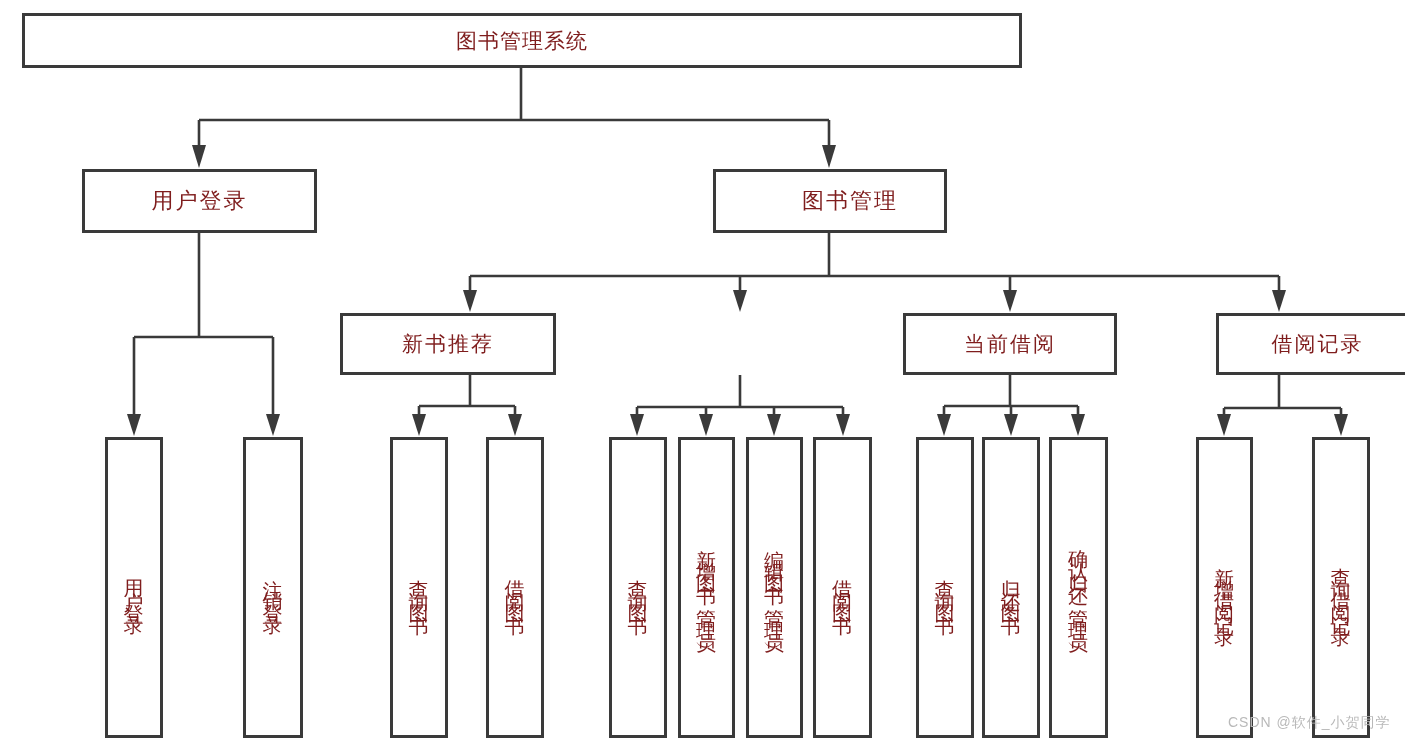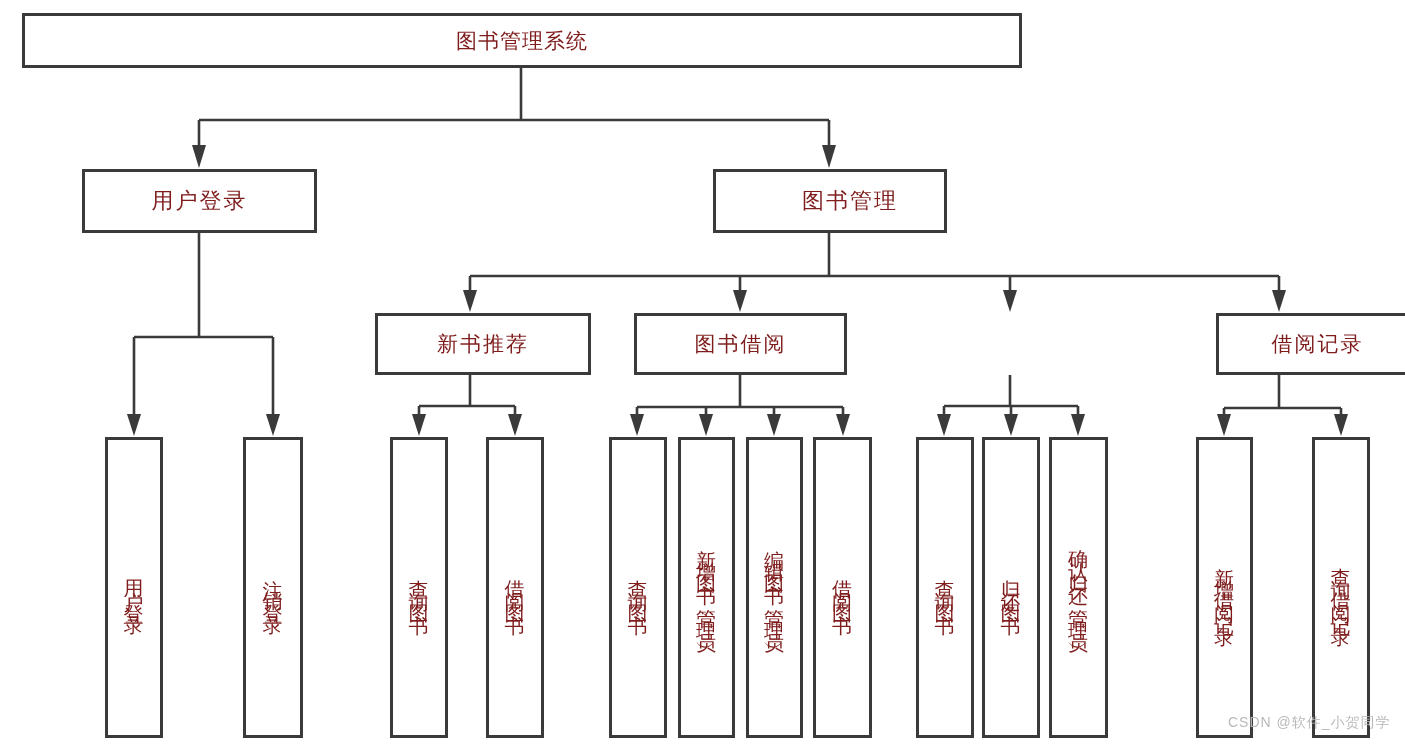--- a/index.html
+++ b/index.html
@@ -104,22 +104,22 @@
       <polygon points="1217,414 1231,414 1224,436"></polygon>
       <polygon points="1334,414 1348,414 1341,436"></polygon>
     </g>
   </svg>
 
   <div class="box root">图书管理系统</div>
 
   <div class="box lvl1" style="left:82px; width:235px;">用户登录</div>
   <div class="box lvl1" style="left:713px; width:234px;padding-left:40px;">图书管理</div>
 
-  <div class="box lvl2" style="left:375px; width:216px;">新书推荐</div>
-  <div class="box lvl2" style="left:634px; width:213px;">图书借阅</div>
+  <div class="box lvl2" style="left:340px; width:216px;">新书推荐</div>
+  <div class="box lvl2" style="left:903px; width:214px;">当前借阅</div>
   <div class="box lvl2" style="left:1216px; width:203px;">借阅记录</div>
 
   <div class="box leaf" style="left:105px; width:58px;">用户登录</div>
   <div class="box leaf" style="left:243px; width:60px;">注销登录</div>
 
   <div class="box leaf" style="left:390px; width:58px;">查询图书</div>
   <div class="box leaf" style="left:486px; width:58px;">借阅图书</div>
 
   <div class="box leaf" style="left:609px; width:58px;">查询图书</div>
   <div class="box leaf" style="left:678px; width:57px;">新增图书（管理员）</div>

